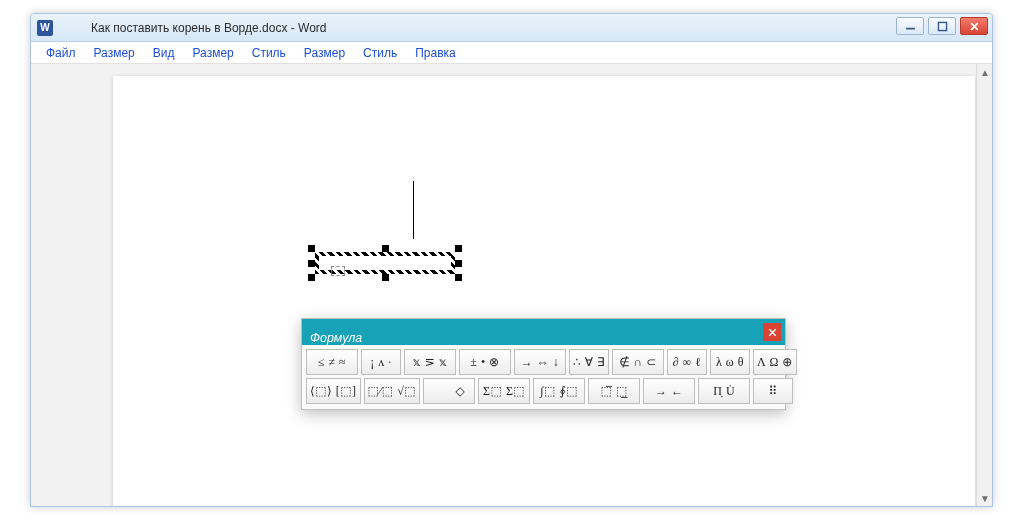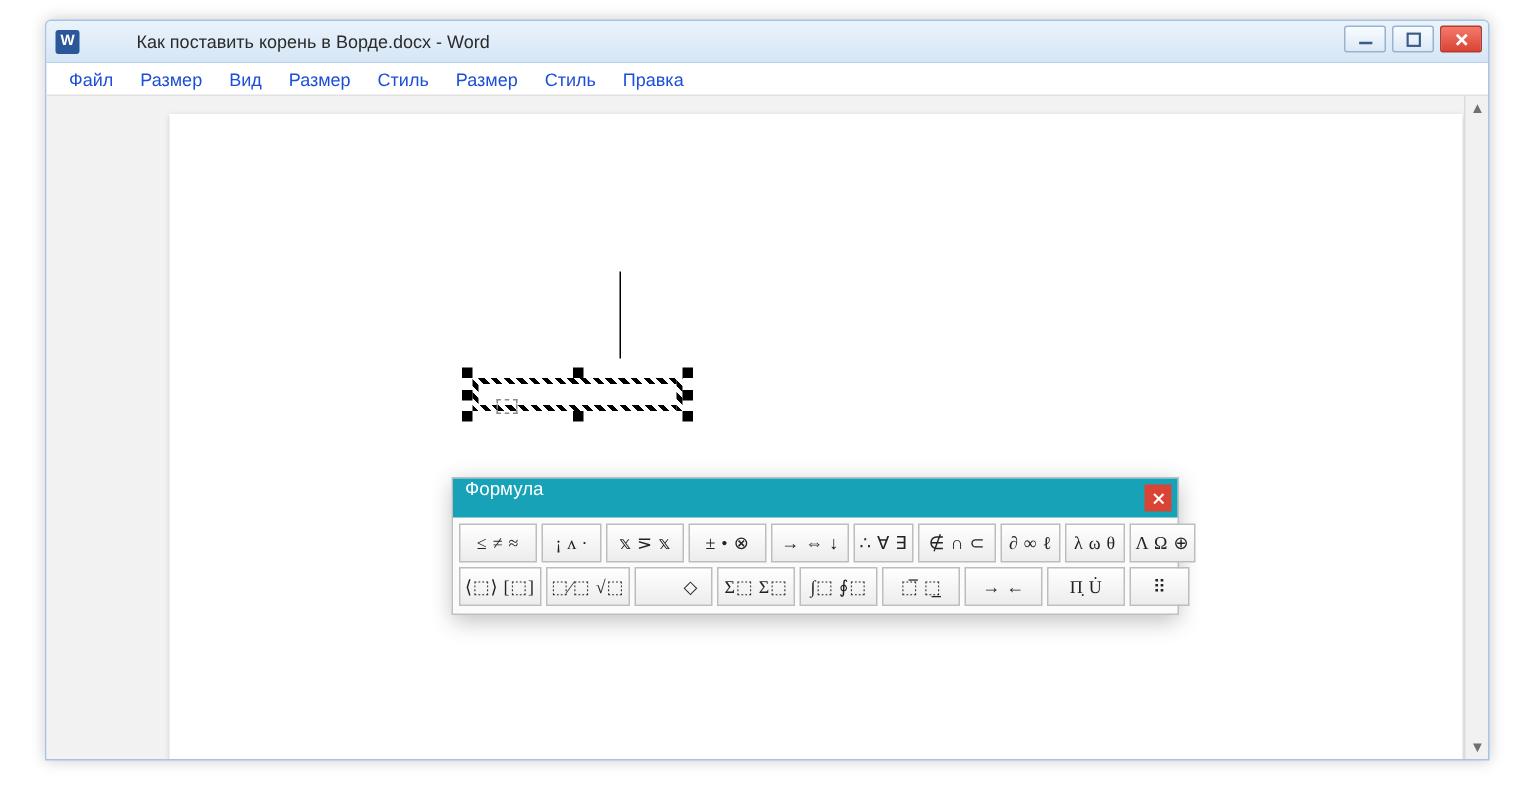--- a/index.html
+++ b/index.html
@@ -127,23 +127,24 @@
     width: 485px;
     background: #fbfbfb;
     border: 1px solid #bfbfbf;
     box-shadow: 0 4px 14px rgba(0,0,0,0.25);
   }
   .palette-title {
     height: 26px;
     background: #17a2b8;
     color: #fff;
     font-size: 12.5px;
-    display: flex; align-items: flex-start;
+    display: flex; align-items: flex-end;
     padding: 0 8px;
     position: relative;
+    font-style: italic;
   }
   .palette-close {
     position: absolute; right: 4px; top: 4px;
     width: 18px; height: 18px;
     background: #d94434;
     display: flex; align-items: center; justify-content: center;
     cursor: pointer;
   }
   .palette-close svg { width: 9px; height: 9px; }
   .palette-rows { padding: 4px 4px 5px 4px; }

